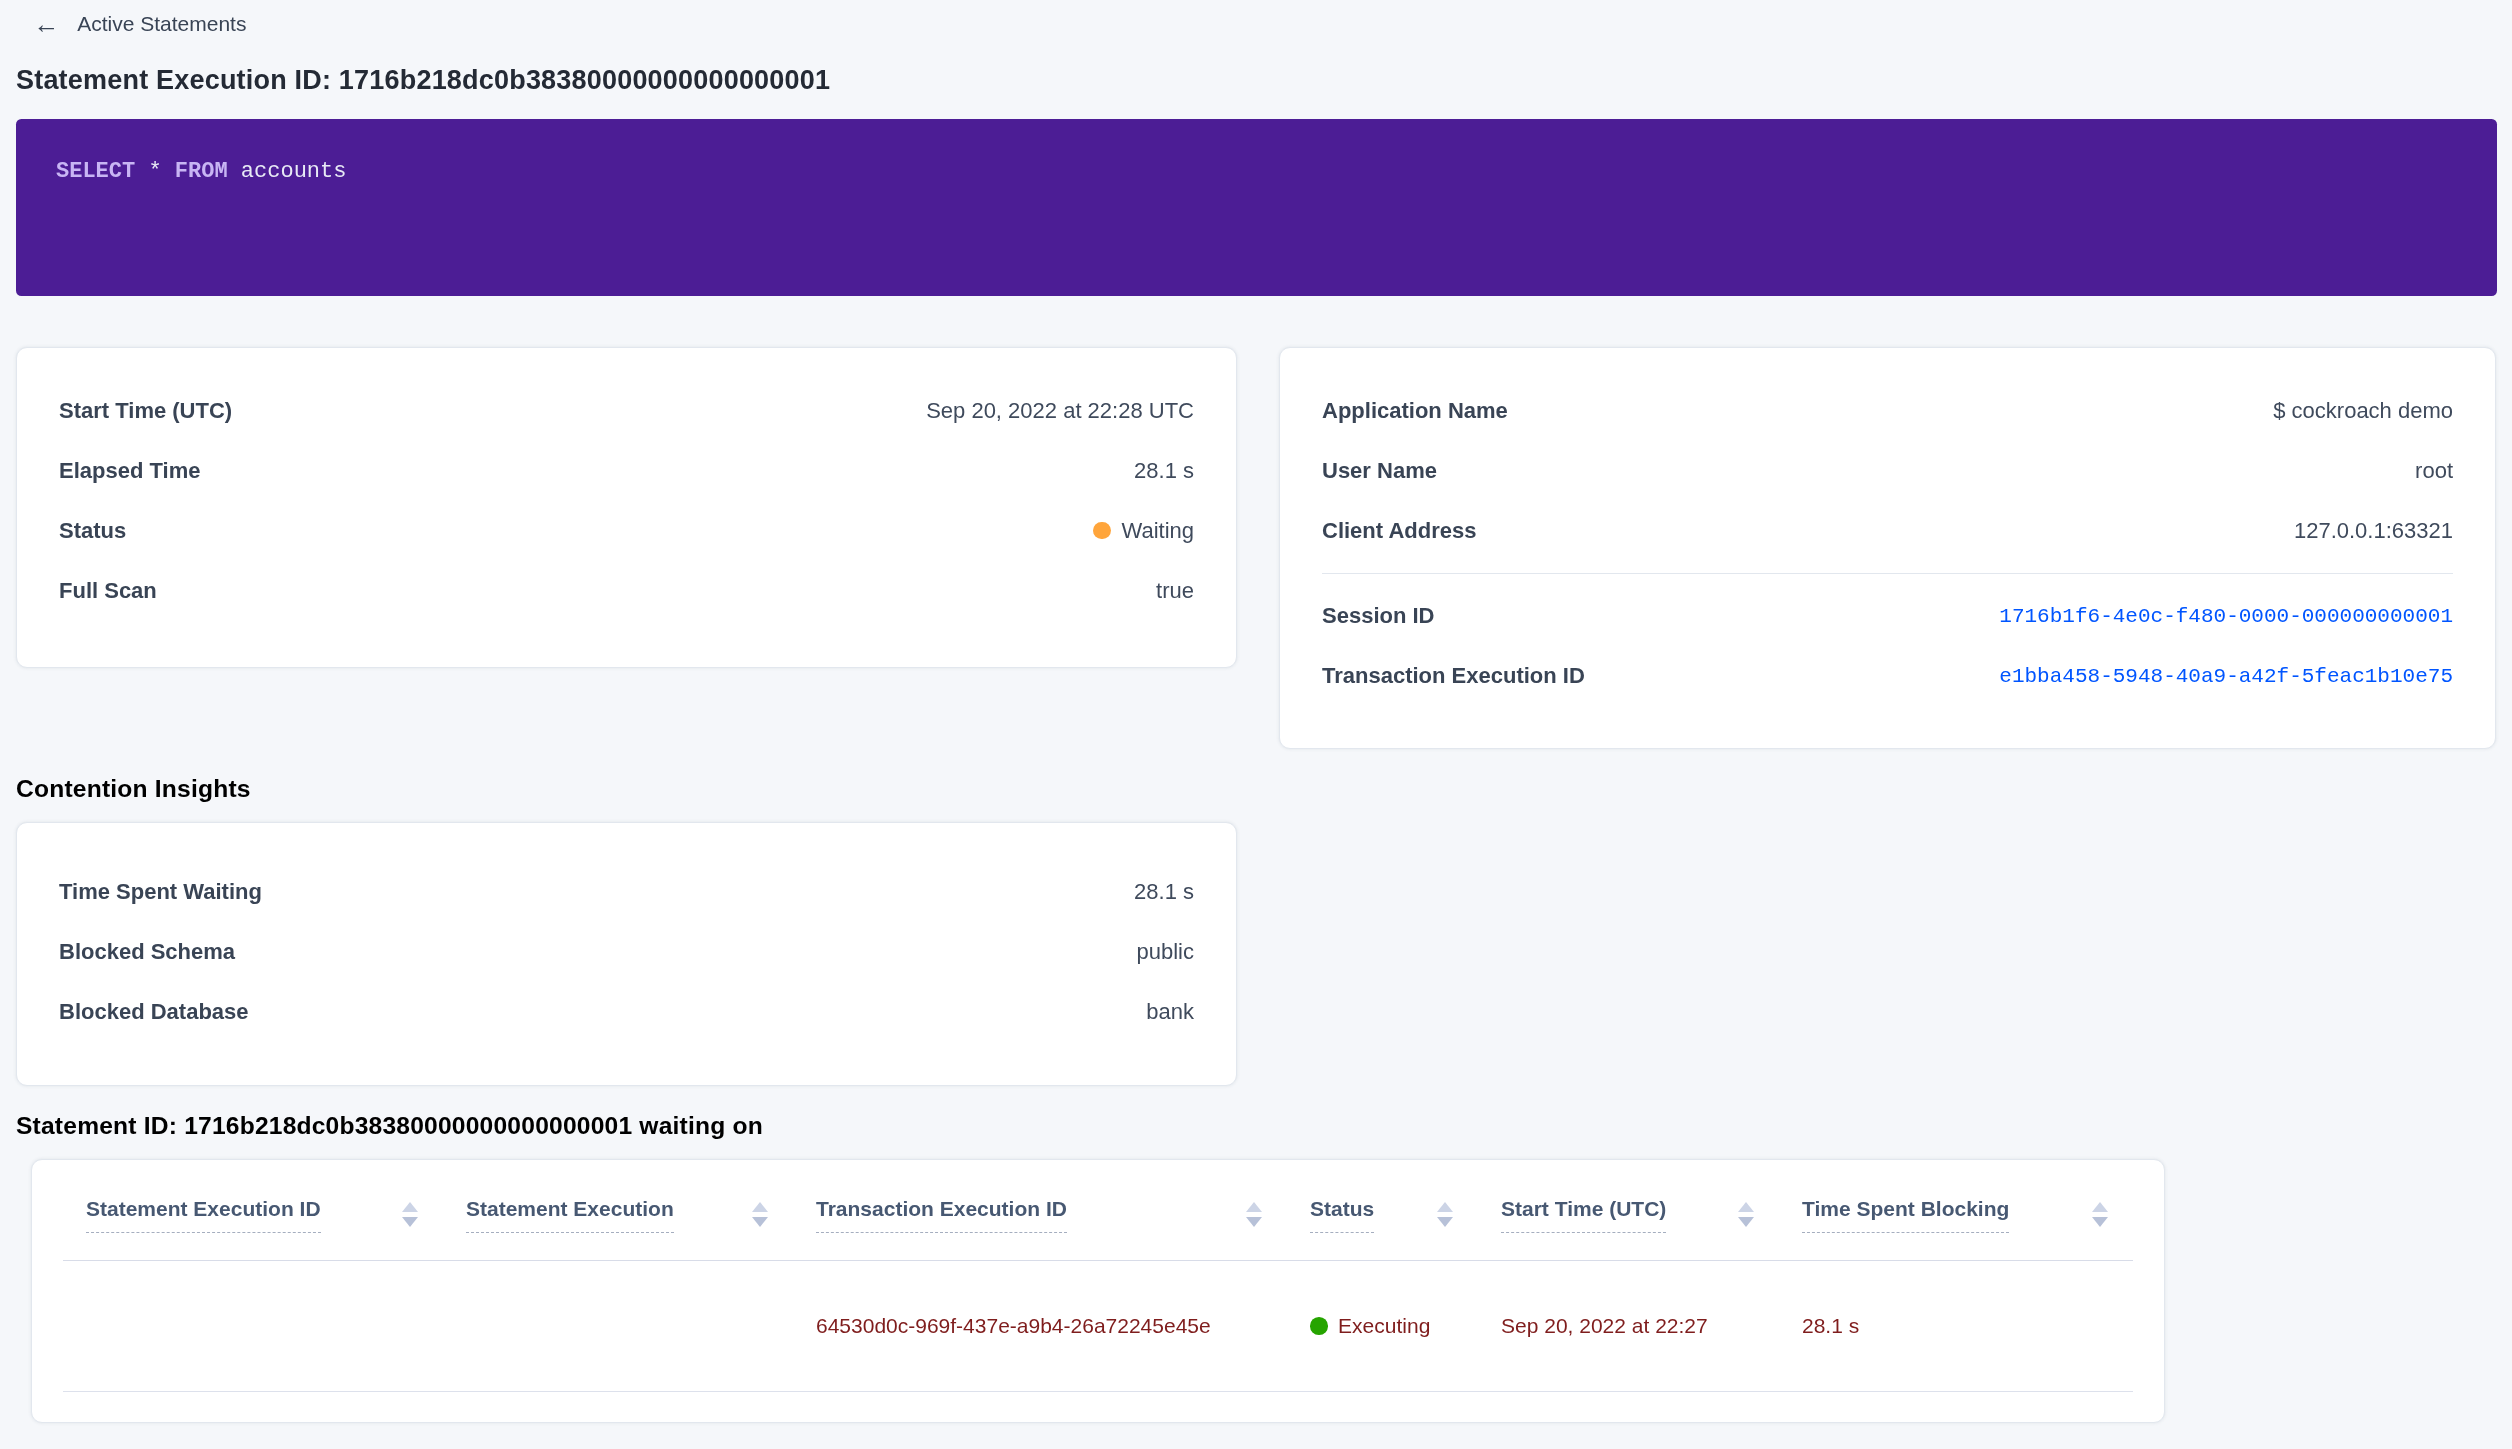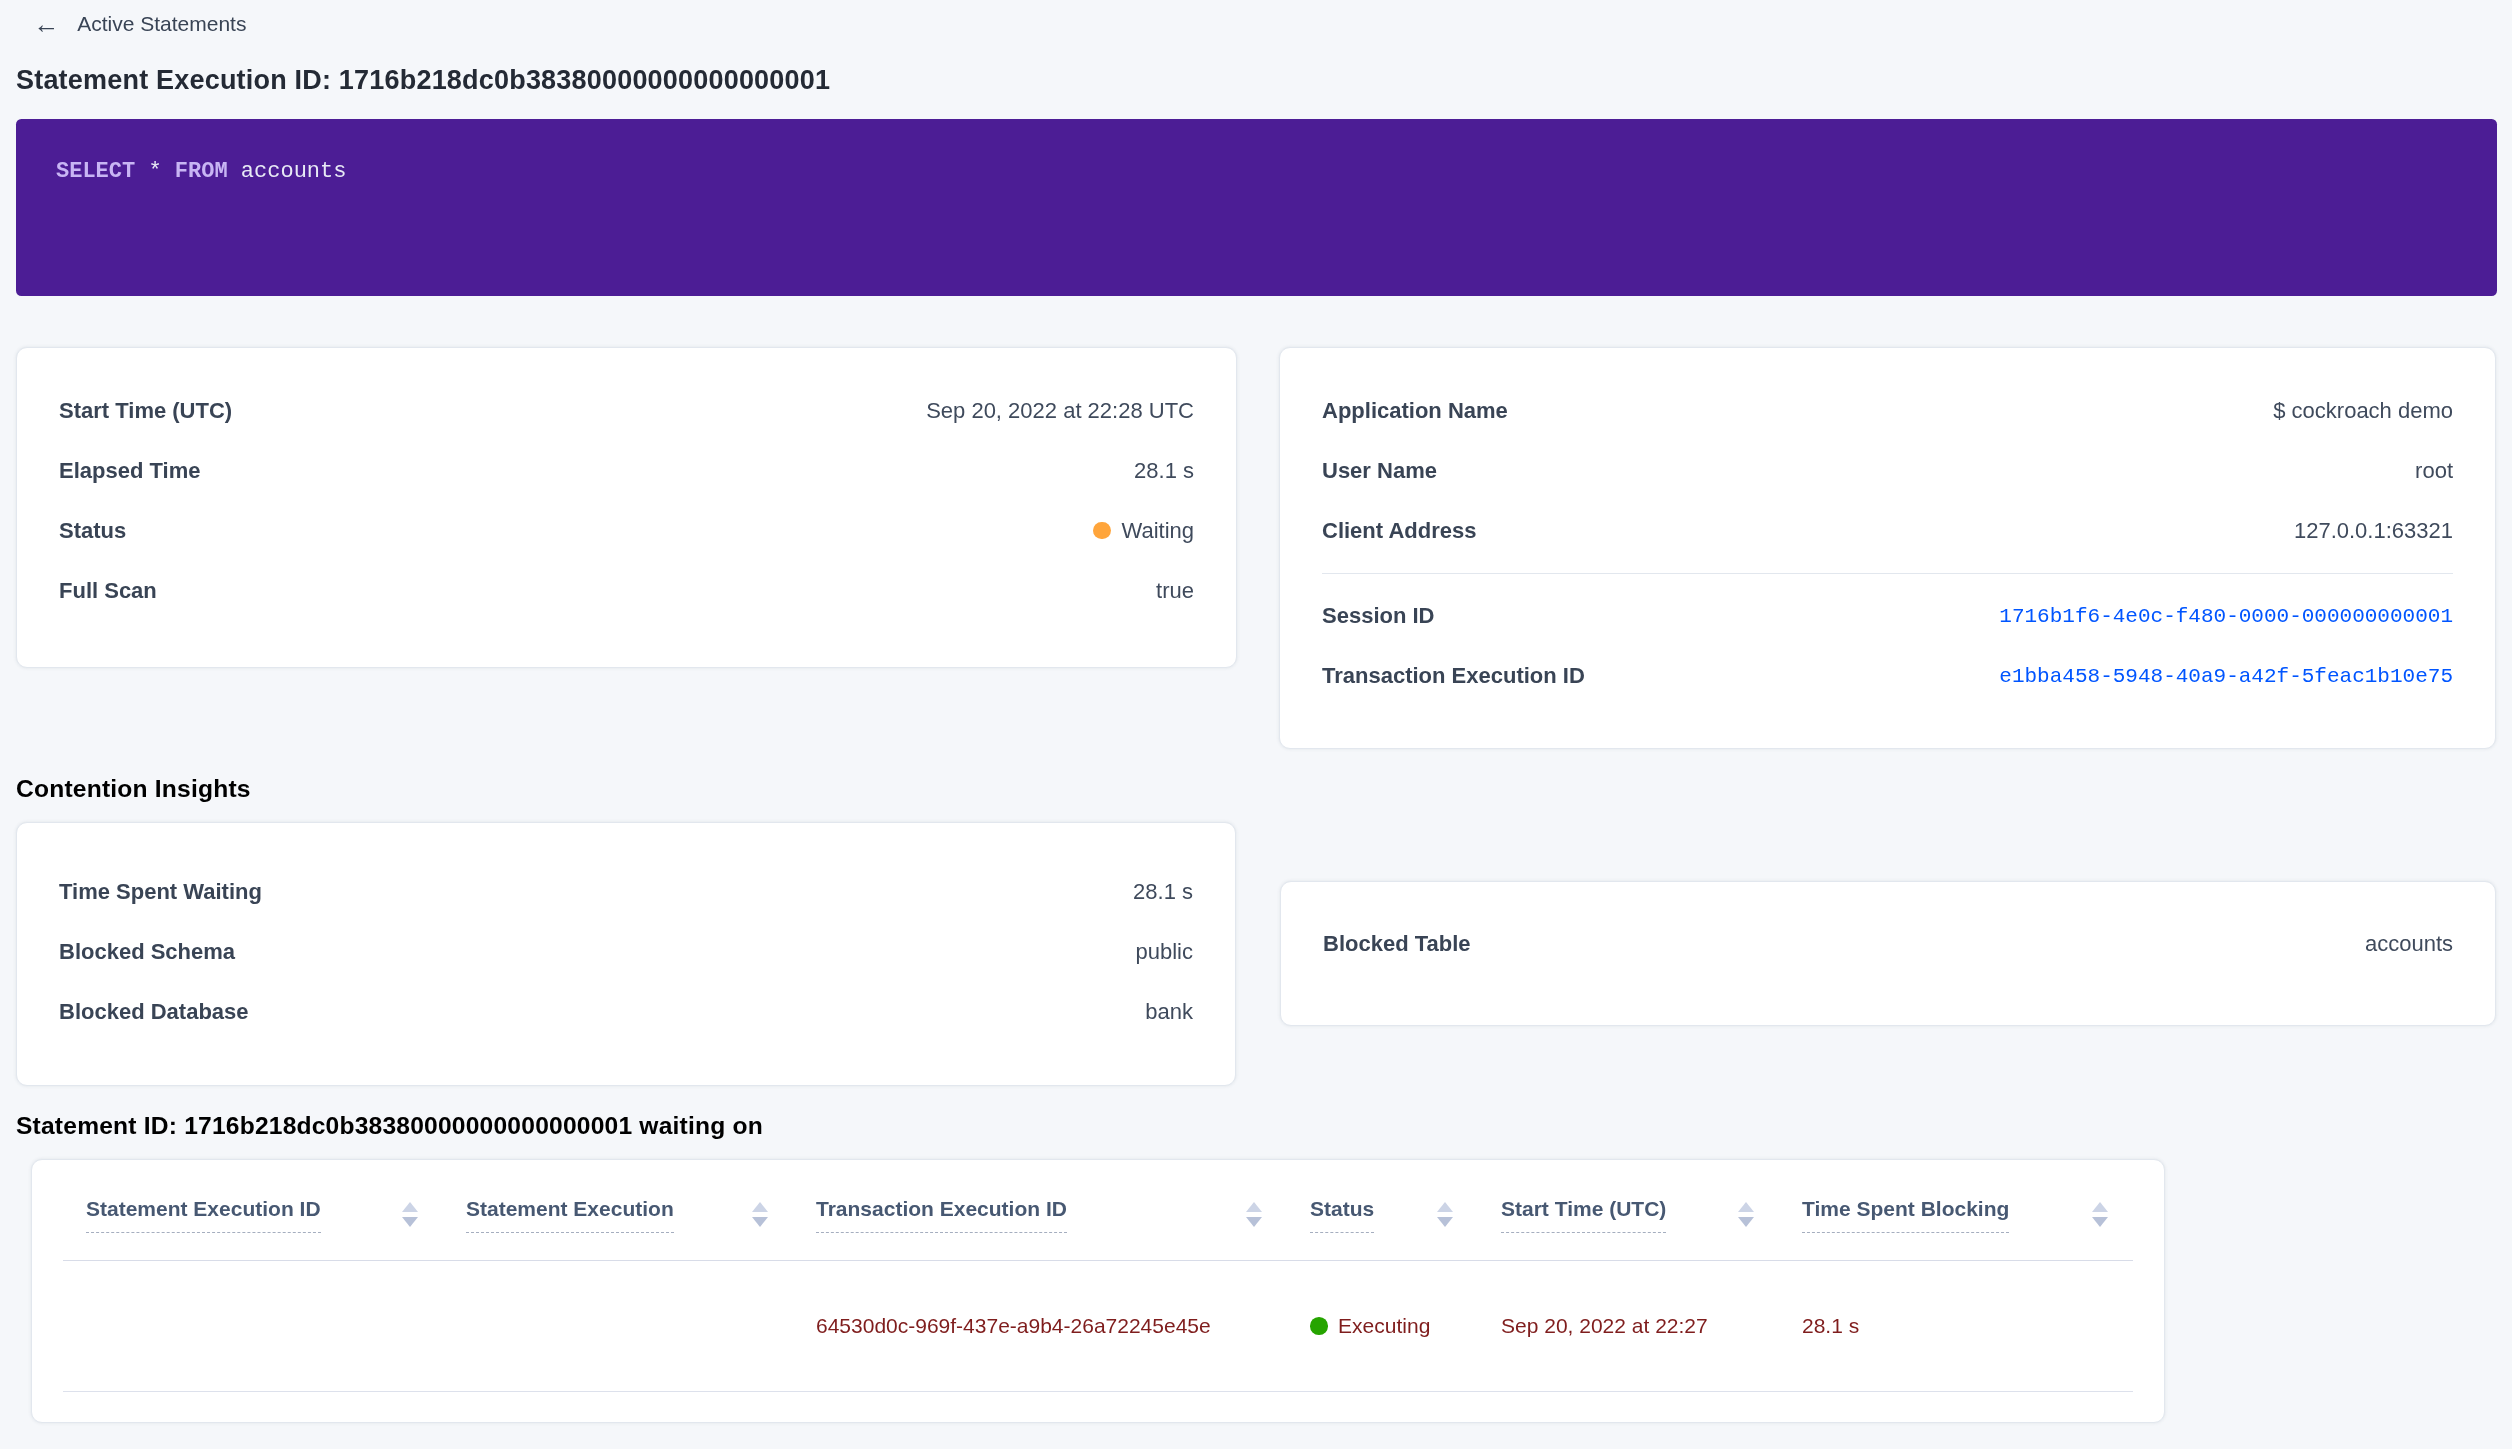--- a/index.html
+++ b/index.html
@@ -64,21 +64,21 @@
 
   .dot { display: inline-block; width: 17.6px; height: 17.6px; border-radius: 50%; margin-right: 10.5px; vertical-align: -1.8px; }
 
   
   .section-heading {
     margin-top: 26px;
     font-size: 24.6px; font-weight: 700; color: #000000;
     letter-spacing: 0.2px;
   }
 
-  .contention-row { display: flex; gap: 44px; margin-top: 19.3px; align-items: center; }
+  .contention-row { display: flex; gap: 44px; margin-top: 19.3px; align-items: flex-end; }
   .card-contention-left  { width: 1221px; height: 264px; padding: 39px 42px 0 42px; }
   .card-contention-right { width: 1217px; height: 145px; padding: 32px 42px 0 42px; }
 
   
   .table-card { margin-top: 19.3px; width: 2134px; height: 264px; padding: 0 31px; margin-left: 15px; }
   .tbl-header {
     display: grid;
     grid-template-columns: 380px 350px 494px 191px 301px 1fr;
     padding-top: 37px; height: 101px;
     border-bottom: 1.8px solid #d8dce8;
@@ -181,26 +181,20 @@
       <div class="kv">
         <span class="kv-label">Blocked Schema</span>
         <span class="kv-value">public</span>
       </div>
       <div class="kv">
         <span class="kv-label">Blocked Database</span>
         <span class="kv-value">bank</span>
       </div>
     </div>
 
-    <div class="card card-contention-right">
-      <div class="kv">
-        <span class="kv-label">Blocked Table</span>
-        <span class="kv-value">accounts</span>
-      </div>
-    </div>
 
   </div>
 
   <h2 class="section-heading">Statement ID: 1716b218dc0b38380000000000000001 waiting on</h2>
 
   <div class="card table-card">
 
     <div class="tbl-header">
       <div class="th-cell">
         <span class="th-label">Statement Execution ID</span>

